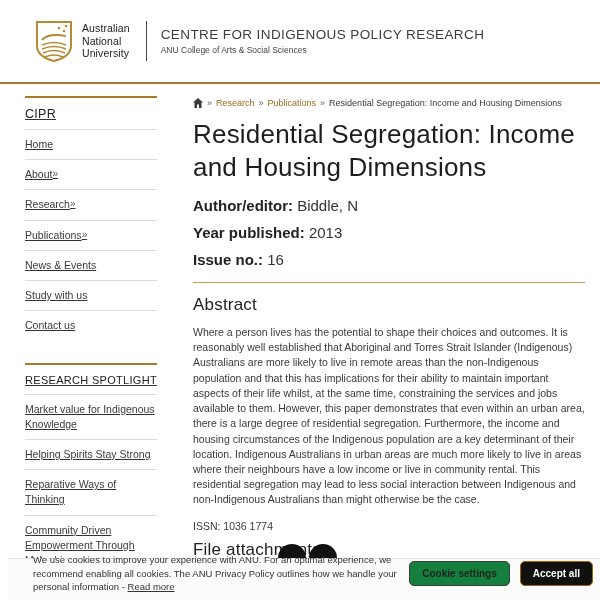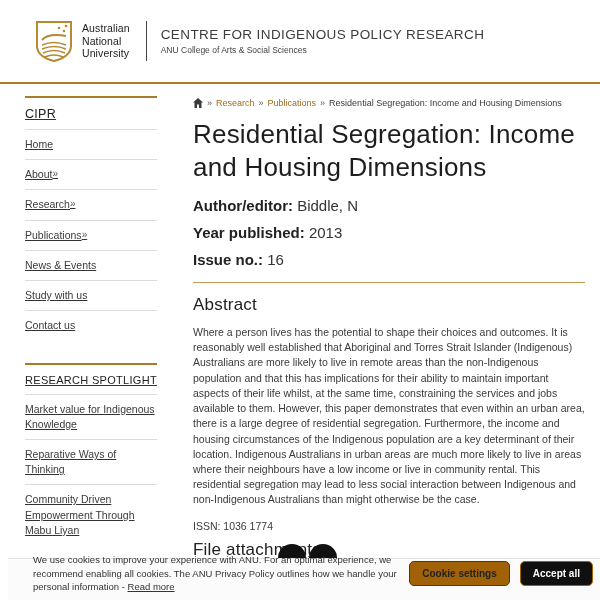--- a/index.html
+++ b/index.html
@@ -59,21 +59,21 @@
 
   
   .cookie-bar { position:absolute; left:8px; top:558px; width:600px; height:42px; z-index:2;
     background:#fbfbfb; border-top:1px solid #e3e3e3; display:flex; align-items:center;
     padding:0 15px 12px 25px; }
   .cookie-text { font-size:9.5px; line-height:1.45; color:#333; width:412px; }
   .cookie-text a { color:#333; text-decoration:underline; cursor:pointer; }
   .cookie-buttons { display:flex; gap:10px; margin-left:auto; align-items:center; }
   .btn { font-size:10px; font-weight:700; border-radius:5px; padding:6px 12px;
     cursor:pointer; font-family:"Liberation Sans", sans-serif; white-space:nowrap; }
-  .btn-outline { background:#a16207; color:#222; border:1px solid #3c3c3c; }
+  .btn-outline { background:#15803d; color:#222; border:1px solid #3c3c3c; }
   .btn-solid { background:#101010; color:#fff; border:1px solid #a16207; }
 </style>
 </head>
 <body>
 
 <div class="header">
   <svg class="crest" viewBox="0 0 38 42">
     <path d="M2 2 h34 v24 c0 8 -8 13 -17 15 c-9 -2 -17 -7 -17 -15 Z" fill="none" stroke="#b58a33" stroke-width="2"></path>
     <path d="M7 20 q6 -7 24 -4" fill="none" stroke="#b58a33" stroke-width="2"></path>
     <path d="M7 25 q12 -5 24 0 M7 29 q12 -5 24 0 M8 33 q11 -5 22 0 M10 37 q9 -4 18 0" fill="none" stroke="#b58a33" stroke-width="1.6"></path>
@@ -122,20 +122,23 @@
       </div>
       <div class="side-item">
         <span>Contact us</span>
       </div>
     </div>
 
     <div class="side-section">
       <div class="side-header caps">RESEARCH SPOTLIGHT</div>
       <div class="side-item">
         <span>Market value for Indigenous Knowledge</span>
+      </div>
+      <div class="side-item">
+        <span>Helping Spirits Stay Strong</span>
       </div>
       <div class="side-item">
         <span>Reparative Ways of Thinking</span>
       </div>
       <div class="side-item">
         <span>Community Driven Empowerment Through Mabu Liyan</span>
       </div>
     </div>
 
     <div class="side-section">

